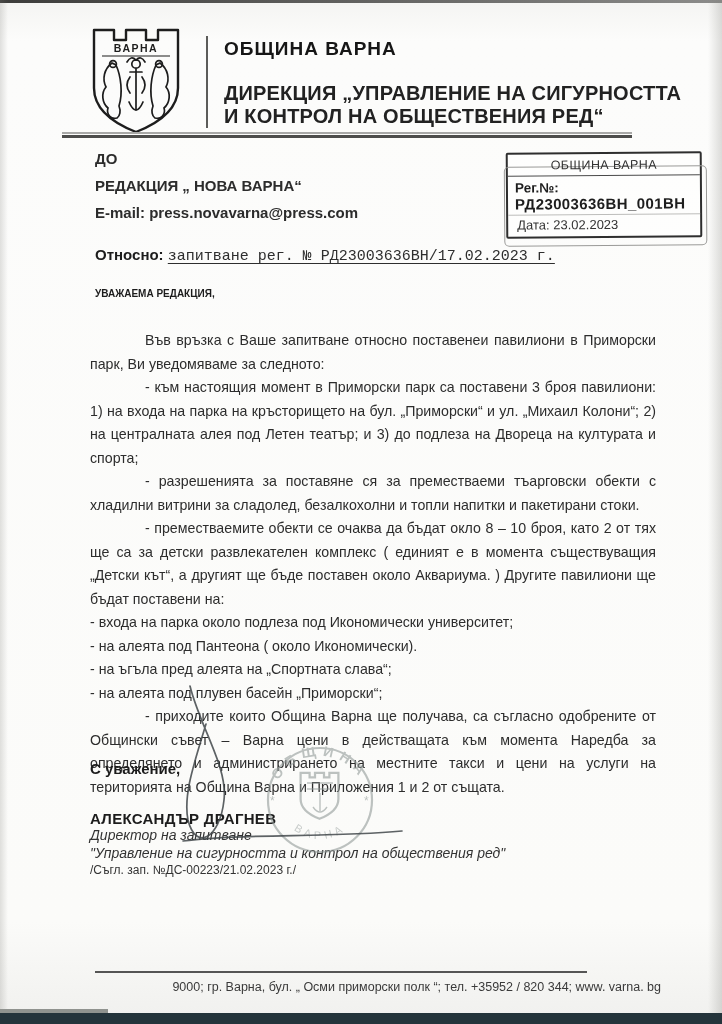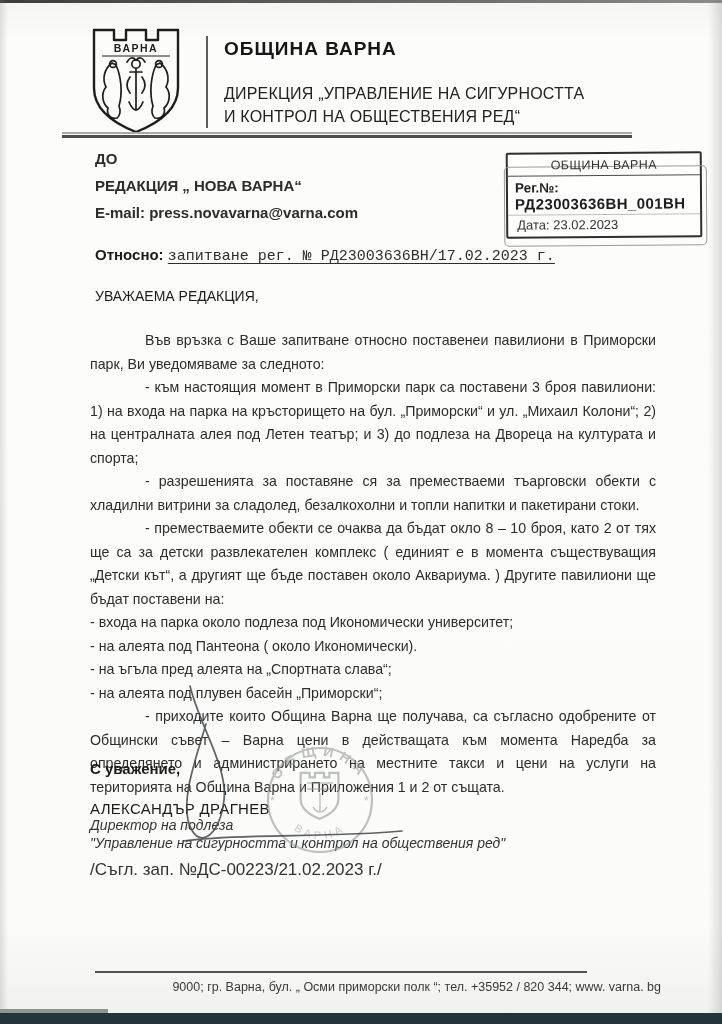--- a/index.html
+++ b/index.html
@@ -18,22 +18,22 @@
   .left-edge { position:absolute; top:0; left:0; bottom:0; width:8px;
     background:linear-gradient(90deg,rgba(120,120,115,.22),rgba(0,0,0,0)); }
   .bottom-bar { position:absolute; left:0; right:0; bottom:0; height:11px; background:#24343b; }
   .bottom-bar-left { position:absolute; left:0; bottom:9px; width:108px; height:6px; background:#90938f; }
 
   
   .logo-svg { position:absolute; left:85px; top:26px; }
   .v-sep { position:absolute; left:206px; top:36px; width:2px; height:92px; background:#5c5c5a; }
   .org-title { position:absolute; left:224px; top:38px; font-size:19px; font-weight:bold;
     letter-spacing:1px; color:#161616; }
-  .directorate { position:absolute; left:224px; top:82px; font-size:16px; line-height:23px;
-    color:#222; letter-spacing:.2px; }
+  .directorate { position:absolute; left:224px; top:82px; font-size:20px; line-height:23px;
+    color:#222; letter-spacing:.2px;font-weight:bold; }
   .double-rule { position:absolute; left:62px; top:132px; width:570px; height:6px;
     background:linear-gradient(180deg,#a9a9a7 0 30%,#fdfdfc 30% 45%,#4d4d4b 45%); }
 
   
   .recipient { position:absolute; left:95px; top:150px; font-weight:bold; font-size:15px; }
   .recipient div { margin-bottom:10px; }
 
   
   .reg-stamp { position:absolute; left:506px; top:152px; width:196px; background:rgba(255,255,255,.6);
     border:2px solid #2e2e2e; padding-bottom:4px; transform:rotate(-.4deg); border-radius:2px; }
@@ -43,34 +43,34 @@
     border-bottom:1.5px solid #4a4a4a; color:#333; letter-spacing:.4px; }
   .reg-stamp .rs-reg-label { font-size:13.5px; font-weight:bold; padding:4px 0 0 7px; color:#1d1d1d; }
   .reg-stamp .rs-reg-no { font-size:15px; font-weight:bold; padding:0 0 2px 7px; letter-spacing:.4px; color:#1d1d1d; }
   .reg-stamp .rs-date { font-size:13px; padding:2px 0 0 9px; color:#333; border-top:1px solid #bdbdbb; }
 
   
   .subject { position:absolute; left:95px; top:246px; font-size:15px; }
   .subject .subj-label { font-weight:bold; color:#1c1c1c; }
   .subject .subj-text { text-decoration:underline; text-underline-offset:3px; color:#2e2e2e;font-family:Liberation Mono, monospace; }
 
-  .salutation { position:absolute; left:95px; top:288px; font-size:14px; font-weight:normal; color:#1c1c1c;text-align:right; }
+  .salutation { position:absolute; left:95px; top:288px; font-size:10px; font-weight:bold; color:#1c1c1c;text-align:right; }
 
   
   .body-text { position:absolute; left:90px; top:329px; width:566px; font-size:14.2px;
     line-height:23.5px; text-align:justify; color:#2d2d2d; }
   .body-text p { margin:0; }
   .body-text p.indent { text-indent:55px; }
 
   
   .closing-block { position:absolute; left:90px; top:760px; font-size:15px; }
   .closing { font-weight:bold; color:#1c1c1c; }
-  .sig-name { font-weight:normal; margin-top:23px; color:#1c1c1c; letter-spacing:.3px; }
+  .sig-name { font-weight:bold; margin-top:33px; color:#1c1c1c; letter-spacing:.3px; }
   .sig-title { font-style:italic; font-size:14px; line-height:17.5px; color:#333; }
-  .sig-note { font-size:17px; margin-top:8px; color:#333; }
+  .sig-note { font-size:12px; margin-top:1px; color:#333; }
 
   .round-stamp-svg { position:absolute; left:245px; top:725px; opacity:.58; pointer-events:none; }
   .signature-svg { position:absolute; left:170px; top:672px; pointer-events:none; }
 
   
   .footer-rule { position:absolute; left:95px; top:971px; width:492px; height:2px; background:#555; }
   .footer-text { position:absolute; left:61px; top:980px; width:600px; text-align:right;
     font-size:12.5px; color:#3a3a3a; }
 </style>
 </head>
@@ -108,21 +108,21 @@
     <div>ДИРЕКЦИЯ „УПРАВЛЕНИЕ НА СИГУРНОСТТА</div>
     <div>И КОНТРОЛ НА ОБЩЕСТВЕНИЯ РЕД“</div>
   </div>
   <div class="double-rule"></div>
 
   <div class="recipient">
     <div>ДО</div>
     <div>РЕДАКЦИЯ „ НОВА ВАРНА“</div>
     <div>
       <span>E-mail:</span>
-      <span>press.novavarna@varna.com</span>
+      <span>press.novavarna@press.com</span>
     </div>
   </div>
 
   <div class="reg-stamp">
     <div class="rs-title">ОБЩИНА ВАРНА</div>
     <div class="rs-reg-label">Рег.№:</div>
     <div class="rs-reg-no">РД23003636ВН_001ВН</div>
     <div class="rs-date">
       <span>Дата:</span>
       <span>23.02.2023</span>
@@ -144,21 +144,21 @@
     <p>- входа на парка около подлеза под Икономически университет;</p>
     <p>- на алеята под  Пантеона ( около Икономически).</p>
     <p>- на ъгъла пред алеята на „Спортната слава“;</p>
     <p>- на алеята под плувен басейн „Приморски“;</p>
     <p class="indent">- приходите които Община Варна ще получава, са съгласно одобрените от Общински съвет – Варна цени в действащата към момента Наредба за определянето и администрирането на местните такси и  цени на услуги на територията на Община Варна и Приложения 1 и 2 от същата.</p>
   </div>
 
   <div class="closing-block">
     <div class="closing">С уважение,</div>
     <div class="sig-name">АЛЕКСАНДЪР ДРАГНЕВ</div>
-    <div class="sig-title">Директор на подлеза</div>
+    <div class="sig-title">Директор на запитване</div>
     <div class="sig-title">"Управление на сигурността и контрол на обществения ред"</div>
     <div class="sig-note">/Съгл. зап. №ДС-00223/21.02.2023 г./</div>
   </div>
 
   <svg class="round-stamp-svg" width="150" height="150" viewBox="0 0 150 150">
     <defs>
       <path id="arcTop" d="M28,78 A47,47 0 0 1 122,78" fill="none"></path>
       <path id="arcBot" d="M33,72 A42,42 0 0 0 117,72" fill="none"></path>
     </defs>
     <g stroke="#8f9896" fill="none">

